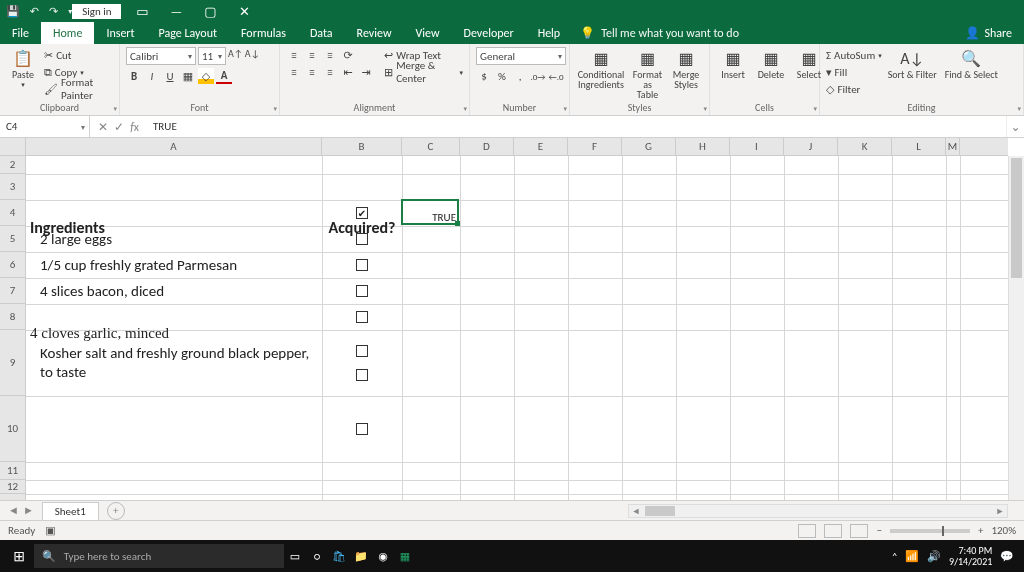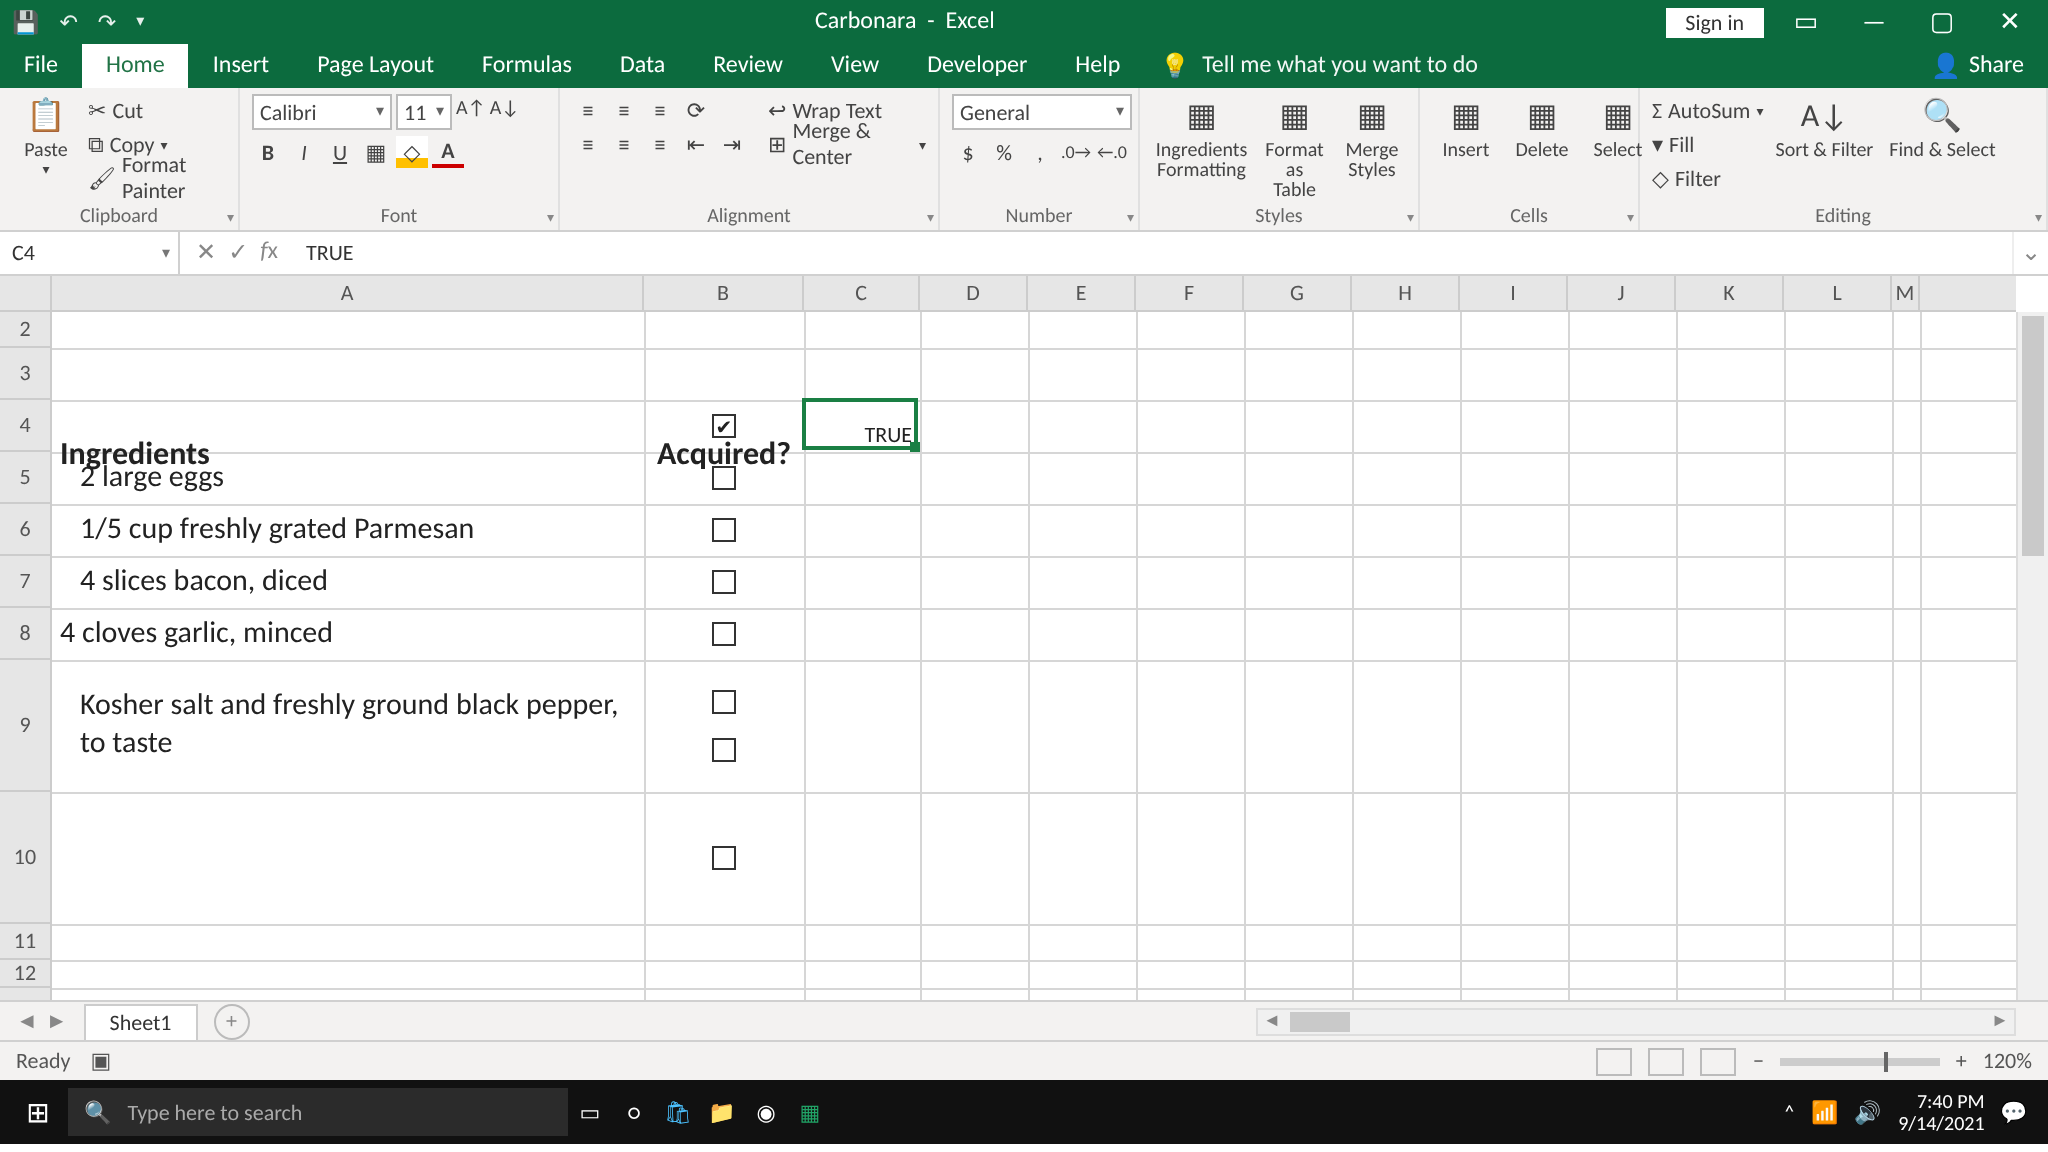--- a/index.html
+++ b/index.html
@@ -93,23 +93,20 @@
 </head>
 <body>
 
 <div class="titlebar">
   <div class="qat">
     <span>💾</span>
     <span>↶</span>
     <span>↷</span>
     <span style="font-size:8px;">▾</span>
   </div>
-  <div class="title-center">
-    <span>Carbonara</span> &nbsp;-&nbsp; <span>Excel</span>
-  </div>
   <div class="title-right">
     <div class="signin">Sign in</div>
     <div class="winbtn">▭</div>
     <div class="winbtn">—</div>
     <div class="winbtn">▢</div>
     <div class="winbtn">✕</div>
   </div>
 </div>
 
 <div class="tabs">
@@ -232,21 +229,21 @@
         <span style="font-size:9px;">←.0</span>
       </div>
     </div>
     <div class="label">Number</div>
   </div>
 
   <div class="group" style="width:140px;">
     <div class="body">
       <div class="bigbtn">
           <div class="ic">▦</div>
-          <span>Ingredients Formatting</span>
+          <span>Conditional Ingredients</span>
         </div>
       <div class="bigbtn">
           <div class="ic">▦</div>
           <span>Format as Table</span>
         </div>
       <div class="bigbtn">
           <div class="ic">▦</div>
           <span>Merge Styles</span>
         </div>
     </div>
@@ -377,21 +374,21 @@
         <span class="chk"></span>
       </div>
       <div class="cell " style="left: 0px; top: 96px; width: 296px; height: 26px; padding-left: 14px;">1/5 cup freshly grated Parmesan</div>
       <div class="cell " style="left: 296px; top: 96px; width: 80px; height: 26px; justify-content: center;">
         <span class="chk"></span>
       </div>
       <div class="cell " style="left: 0px; top: 122px; width: 296px; height: 26px; padding-left: 14px;">4 slices bacon, diced</div>
       <div class="cell " style="left: 296px; top: 122px; width: 80px; height: 26px; justify-content: center;">
         <span class="chk"></span>
       </div>
-      <div class="cell " style="left: 0px; top: 148px; width: 296px; height: 26px; ">4 cloves garlic, minced</div>
+      <div class="cell " style="left: 0px; top: 164px; width: 296px; height: 26px;  font-family: Liberation Serif, serif;">4 cloves garlic, minced</div>
       <div class="cell " style="left: 296px; top: 148px; width: 80px; height: 26px; justify-content: center;">
         <span class="chk"></span>
       </div>
       <div class="cell " style="left: 0px; top: 174px; width: 296px; height: 66px; padding-left: 14px; white-space: normal; line-height: 1.3; align-items: center;">Kosher salt and freshly ground black pepper, to taste</div>
       <div class="cell " style="left: 296px; top: 174px; width: 80px; height: 66px; justify-content: center;">
         <div style="display:flex;flex-direction:column;gap:12px;align-items:center;">
           <span class="chk"></span>
           <span class="chk"></span>
         </div>
       </div>

